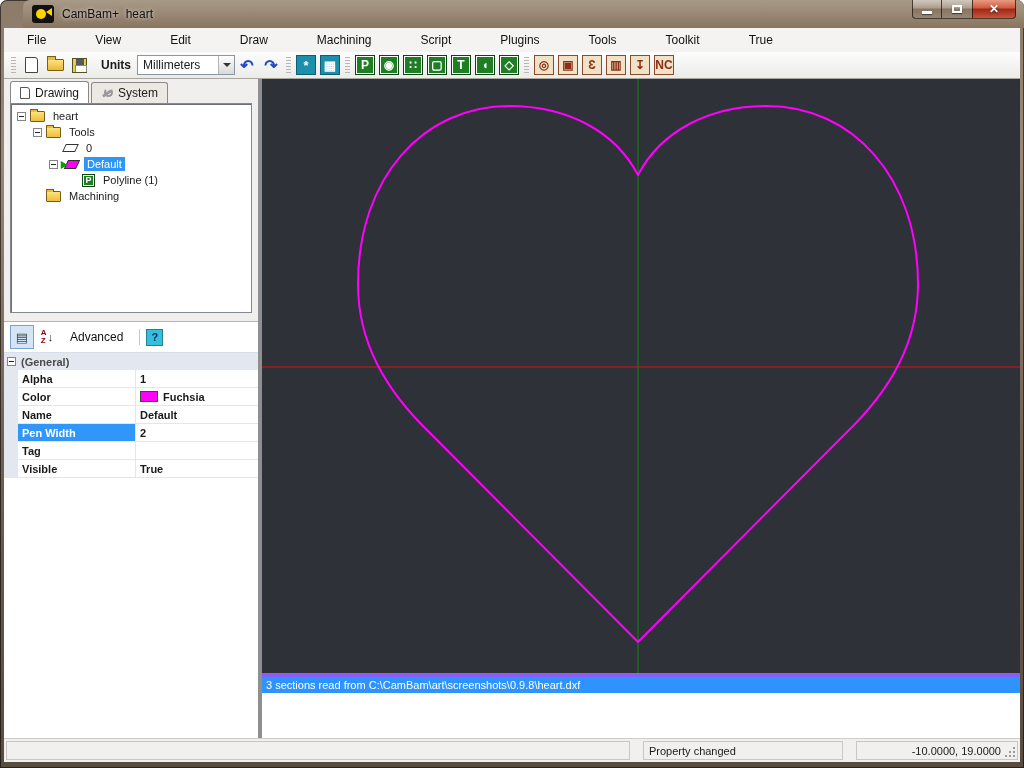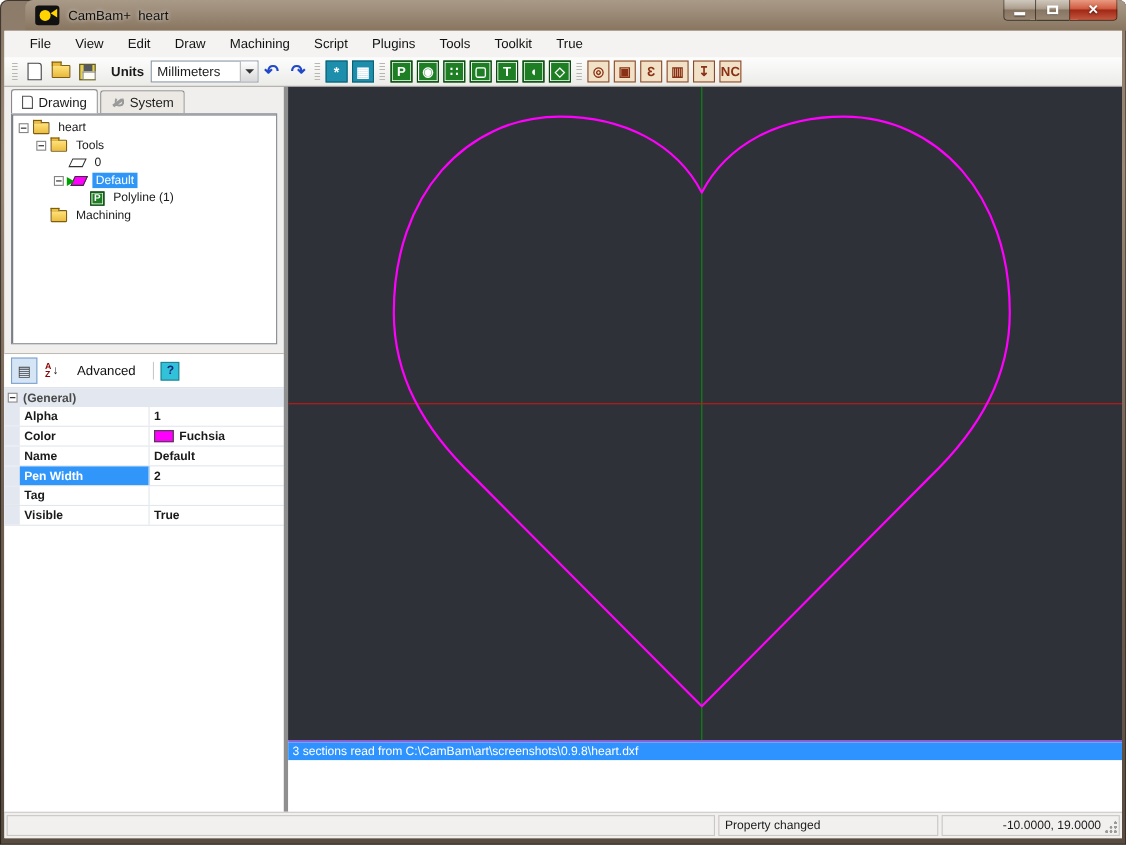--- a/index.html
+++ b/index.html
@@ -26,21 +26,21 @@
   .winbtn.max { width:30px; border-left:none; border-right:none; }
   .winbtn.close { width:44px; border-radius:0 0 4px 0;
     background:linear-gradient(180deg,#e89a81 0%,#d05a40 45%,#a02716 50%,#c4573e 100%); }
   .glyph-min { width:10px; height:3px; background:#fff; box-shadow:0 1px 1px rgba(0,0,0,.5); margin-top:6px; }
   .glyph-max { width:10px; height:8px; border:2px solid #fff; box-shadow:0 1px 1px rgba(0,0,0,.5); }
   .glyph-close { color:#fff; font-size:12px; font-weight:bold; text-shadow:0 1px 2px rgba(0,0,0,.6); }
 
   
   .client { position:absolute; left:4px; right:4px; top:28px; bottom:6px; background:#f0efee; display:flex; flex-direction:column; }
 
-  .menubar { height:24px; background:#f4f3f2; display:flex; align-items:center; padding-left:12px; flex:none; }
+  .menubar { height:24px; background:#f4f3f2; display:flex; align-items:center; padding-left:12px; flex:none;gap:27px; }
   .menu-item { font-size:12px; padding:3px 11px; color:#111; }
 
   .toolbar { height:27px; background:linear-gradient(180deg,#fdfdfd,#ebebe8); border-bottom:1px solid #a9a6a1;
     display:flex; align-items:center; padding-left:4px; flex:none; }
   .grip { width:5px; height:16px; margin:0 3px;
     background:repeating-linear-gradient(180deg,#b9b6b2 0 1px,transparent 1px 3px); }
   .tbtn { width:22px; height:22px; display:flex; align-items:center; justify-content:center; margin:0 1px; }
   .units-label { font-weight:bold; font-size:12px; margin:0 6px 0 10px; }
   .combo { width:98px; height:20px; background:#fff; border:1px solid #8a97a3; display:flex; align-items:center; }
   .combo-value { flex:1; padding-left:5px; font-size:12px; }
@@ -115,25 +115,25 @@
   .plabel { width:118px; flex:none; display:flex; align-items:center; padding-left:4px; border-right:1px solid #e2e7ee; }
   .plabel.selected { background:#3196fa; color:#fff; }
   .pvalue { flex:1; display:flex; align-items:center; padding-left:4px; }
   .swatch { width:18px; height:11px; border:1px solid #444; margin-right:5px; flex:none; }
 
   
   .canvas { flex:1; position:relative; background:#2f3138; min-height:0; }
   .canvas svg { position:absolute; inset:0; width:100%; height:100%; }
 
   
-  .log { height:65px; flex:none; background:#fff; border-top:2px solid #8b5cf6; }
+  .log { height:65px; flex:none; background:#fff; border-top:4px solid #8b5cf6; }
   .log-line-selected { height:16px; background:#2e93ff; color:#fff; display:flex; align-items:center; padding-left:4px; font-size:11px; }
 
   
-  .statusbar { height:24px; flex:none; background:#f1f0ef; border-top:1px solid #cfccca; display:flex; align-items:stretch; padding:2px 2px 2px 2px; gap:3px; }
+  .statusbar { height:24px; flex:none; background:#f1f0ef; border-top:1px solid #cfccca; display:flex; align-items:stretch; padding:2px 2px 2px 2px; gap:13px; }
   .spanel { border:1px solid #c9c6c3; background:#f1f0ef; display:flex; align-items:center; font-size:11px; }
   .spanel.left { flex:1; }
   .spanel.mid { width:200px; padding-left:5px; }
   .spanel.right { width:162px; justify-content:flex-end; padding-right:16px; position:relative; }
   .gripper { position:absolute; right:1px; bottom:1px; width:12px; height:12px;
     background:
       radial-gradient(circle at 10px 10px, #9a9a9a 1.2px, transparent 1.5px),
       radial-gradient(circle at 6px 10px, #9a9a9a 1.2px, transparent 1.5px),
       radial-gradient(circle at 10px 6px, #9a9a9a 1.2px, transparent 1.5px),
       radial-gradient(circle at 2px 10px, #9a9a9a 1.2px, transparent 1.5px),

